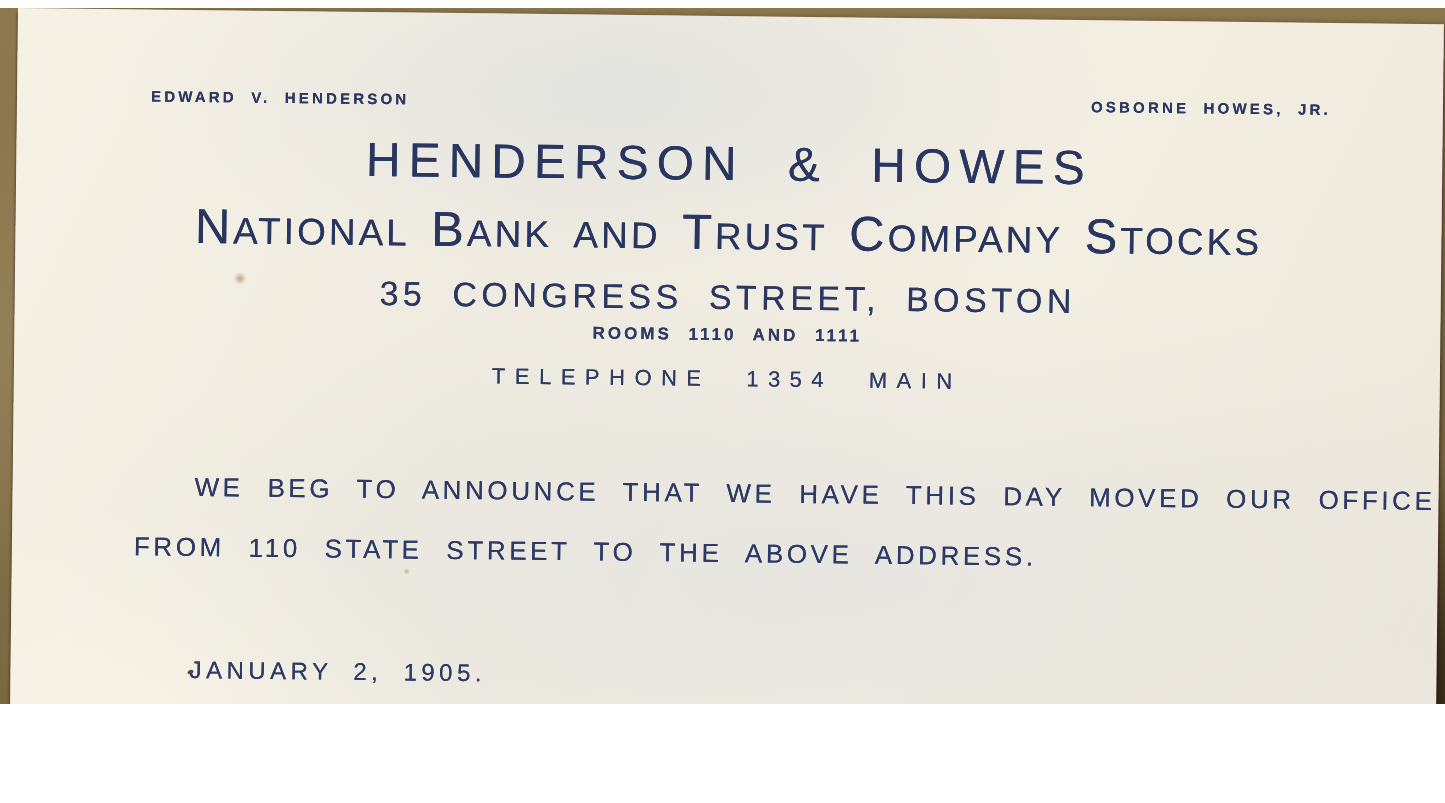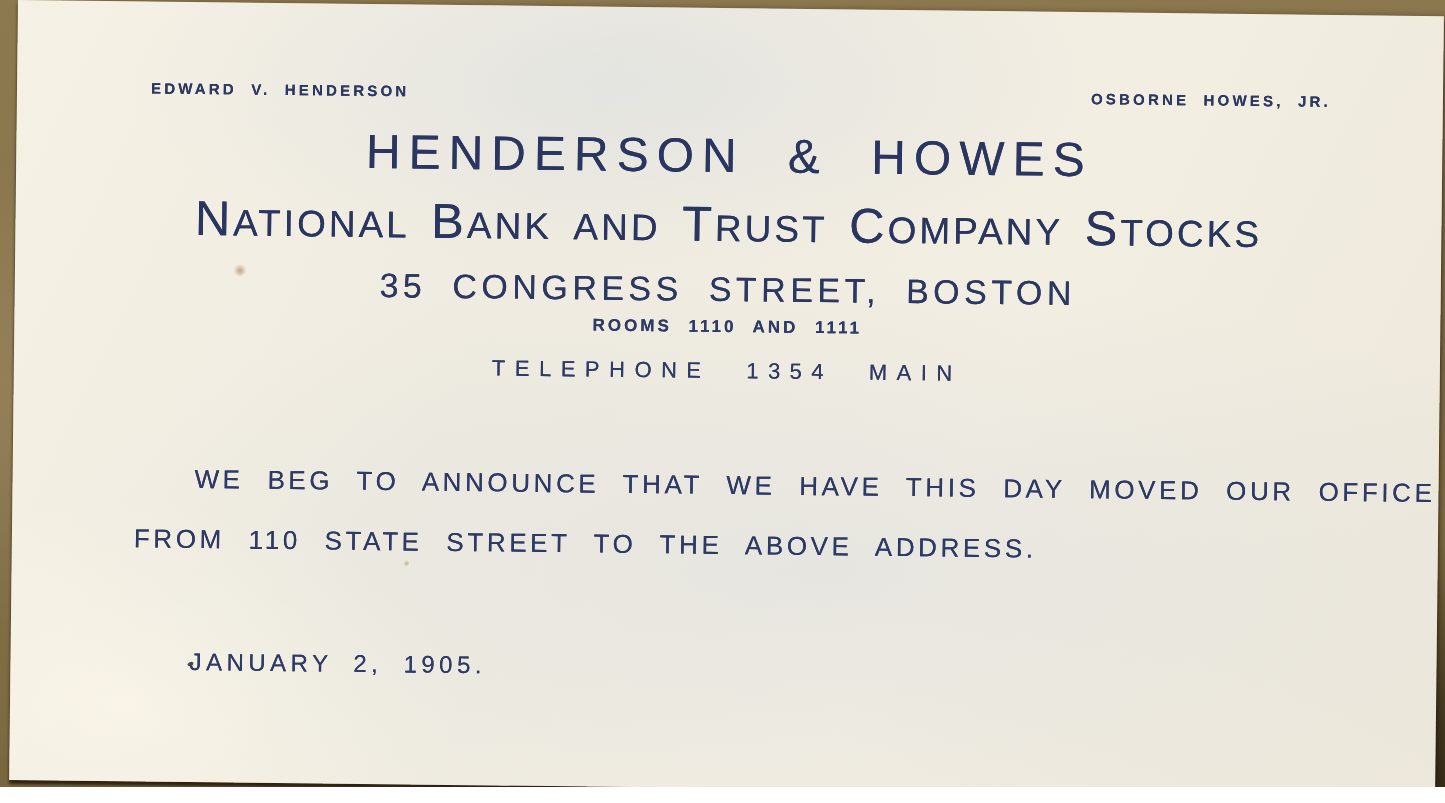--- a/index.html
+++ b/index.html
@@ -1,24 +1,25 @@
 <!DOCTYPE html>
 <html><head>
 <meta charset="utf-8">
 <style>
   * { margin:0; padding:0; box-sizing:border-box; }
   html,body { width:1445px; height:803px; overflow:hidden; }
   body { font-family:"Liberation Sans", sans-serif; }
 
   .stage {
-    position:relative; width:1445px; height:787px; overflow:hidden;
+    position:relative; width:1445px; height:696px; overflow:hidden;
     background:
       radial-gradient(ellipse 1200px 500px at 85% 102%, rgba(18,12,4,.88), rgba(18,12,4,0) 55%),
       radial-gradient(ellipse 900px 400px at 10% 50%, rgba(255,240,210,.12), rgba(0,0,0,0) 60%),
       linear-gradient(175deg, #8d7950 0%, #87744b 45%, #7c6a42 80%, #6e5c38 100%);
+    margin-top: 8px;
   }
 
   .card {
     position:absolute; left:18px; top:0; width:1426px; height:780px;
     transform:rotate(0.65deg); transform-origin:0 0;
     background:
       radial-gradient(ellipse 700px 260px at 42% 10%, rgba(208,216,224,.38), rgba(208,216,224,0) 70%),
       radial-gradient(ellipse 1100px 420px at 58% 72%, rgba(205,212,220,.32), rgba(205,212,220,0) 72%),
       radial-gradient(ellipse 500px 300px at 8% 90%, rgba(255,250,235,.5), rgba(255,250,235,0) 70%),
       linear-gradient(115deg, #f6f1e5 0%, #efebe0 35%, #f3eee2 65%, #ece7da 100%);

